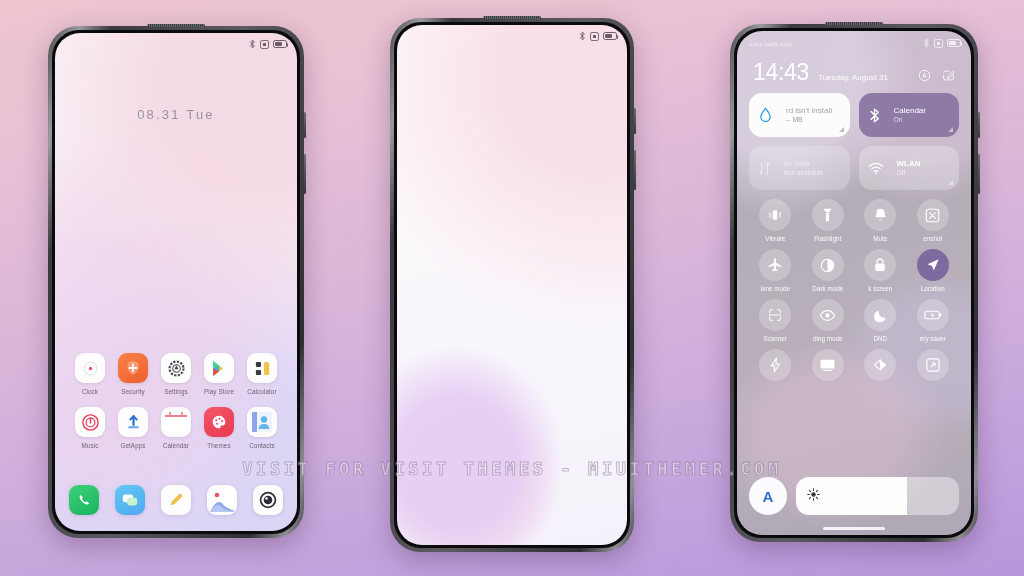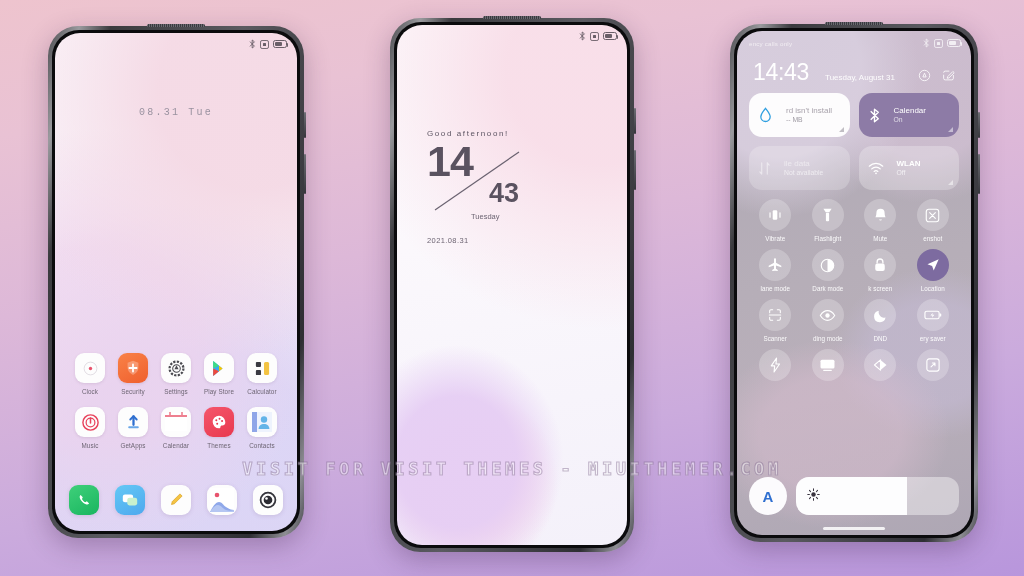--- a/index.html
+++ b/index.html
@@ -40,21 +40,21 @@
   
   #p1 { left:48px; top:26px; width:256px; height:512px; }
   #p1 .screen { background:
      radial-gradient(circle at 82% 12%, rgba(244,214,226,.85) 0 20%, rgba(244,214,226,0) 55%),
      radial-gradient(circle at 18% 62%, rgba(238,210,236,.70) 0 26%, rgba(238,210,236,0) 58%),
      radial-gradient(circle at 60% 96%, rgba(214,206,244,.75) 0 30%, rgba(214,206,244,0) 62%),
      linear-gradient(165deg,#fbf8fc 0%,#f8f4fb 45%,#f2eefb 78%,#eceaf9 100%); }
   #p1 .statusbar { color:#6a5f68; }
   .clockw { position:absolute; top:66px; left:0; right:0; text-align:center; }
   .clockw .t { font-size:31px; color:#7c7380; letter-spacing:4px; font-weight:300; }
-  .clockw .d { margin-top:8px; font-size:10px; color:#9a92a0; letter-spacing:2.2px;font-family:Liberation Mono, monospace; }
+  .clockw .d { margin-top:8px; font-size:13px; color:#9a92a0; letter-spacing:2.2px; }
   .apps { position:absolute; left:14px; right:14px; top:320px; }
   .approw { display:flex; justify-content:space-between; margin-bottom:12px; }
   .app { width:42px; text-align:center; }
   .app .ic { width:30px; height:30px; margin:0 auto 5px; border-radius:9px;
     display:flex; align-items:center; justify-content:center;
     box-shadow:0 1px 3px rgba(110,80,120,.16); background:#fff; position:relative; overflow:hidden; }
   .app .lb { font-size:6.3px; color:#6d6573; letter-spacing:.1px; }
   .dock { position:absolute; left:14px; right:14px; bottom:16px;
     display:flex; justify-content:space-between; }
   .dock .ic { width:30px; height:30px; border-radius:9px;
@@ -83,21 +83,21 @@
   
   #p3 { left:730px; top:24px; width:248px; height:518px; }
   #p3 .screen { background:
      radial-gradient(ellipse 70% 34% at 18% 8%, rgba(216,206,222,.95) 0 50%, rgba(216,206,222,0) 85%),
      radial-gradient(ellipse 60% 26% at 80% 12%, rgba(206,190,208,.9) 0 50%, rgba(206,190,208,0) 85%),
      radial-gradient(ellipse 60% 22% at 40% 80%, rgba(214,188,206,.55) 0 50%, rgba(214,188,206,0) 85%),
      radial-gradient(ellipse 50% 20% at 84% 64%, rgba(196,186,212,.6) 0 50%, rgba(196,186,212,0) 85%),
      linear-gradient(168deg,#b9b2bd 0%,#b2abb6 22%,#b6aeb8 48%,#b9afba 70%,#aea7b4 100%); }
   #p3 .statusbar { color:#f2eef3; height:24px; }
   .cc { position:absolute; inset:0; padding:30px 12px 0; color:#fff; }
-  .cc-head { display:flex; align-items:flex-end; gap:16px; padding:0 4px 9px; }
+  .cc-head { display:flex; align-items:flex-end; gap:9px; padding:0 4px 9px; }
   .cc-head .tm { font-size:23px; font-weight:300; letter-spacing:-.3px; line-height:1; }
   .cc-head .dt { font-size:8px; opacity:.95; padding-bottom:2px; }
   .cc-head .ac { margin-left:auto; display:flex; gap:11px; padding-bottom:2px; }
   .bigtiles { display:flex; gap:9px; margin-bottom:9px; }
   .bt { flex:1; height:44px; border-radius:13px; display:flex; align-items:center;
      gap:13px; padding:0 9px; position:relative; }
   .bt.white { background:#fdfcfd; }
   .bt.purple { background:#8d7ba6; }
   .bt.glass { background:rgba(255,255,255,.26); }
   .bt .tx .n { font-size:8px; line-height:1.25; }
@@ -317,32 +317,20 @@
           </svg>
       <svg class="sb-ico" width="9" height="9" viewBox="0 0 9 9">
         <rect x="0.5" y="0.5" width="8" height="8" rx="1.6" fill="none" stroke="currentColor" stroke-width="0.9"></rect>
         <rect x="3" y="3" width="3" height="3" rx="0.6" fill="currentColor"></rect>
           </svg>
       <span class="batt">
             <i></i>
           </span>
     </div>
 
-    <div class="lockw">
-      <div class="greet">Good afternoon!</div>
-      <div class="bigtime">
-        <span class="hh">14</span>
-        <svg class="slash" viewBox="0 0 88 62">
-          <line x1="2" y1="60" x2="86" y2="2" stroke="#6a6270" stroke-width="1.2"></line>
-            </svg>
-        <span class="mm">43</span>
-        <span class="dw">Tuesday</span>
-      </div>
-      <div class="lockdate">2021.08.31</div>
-    </div>
   </div>
     </div>
 </div>
 
 <div class="phone" id="p3">
   <div class="speaker"></div>
   <div class="btn-side" style="top:88px;height:26px;"></div>
   <div class="btn-side" style="top:130px;height:40px;"></div>
   <div class="inner">
       <div class="screen">

